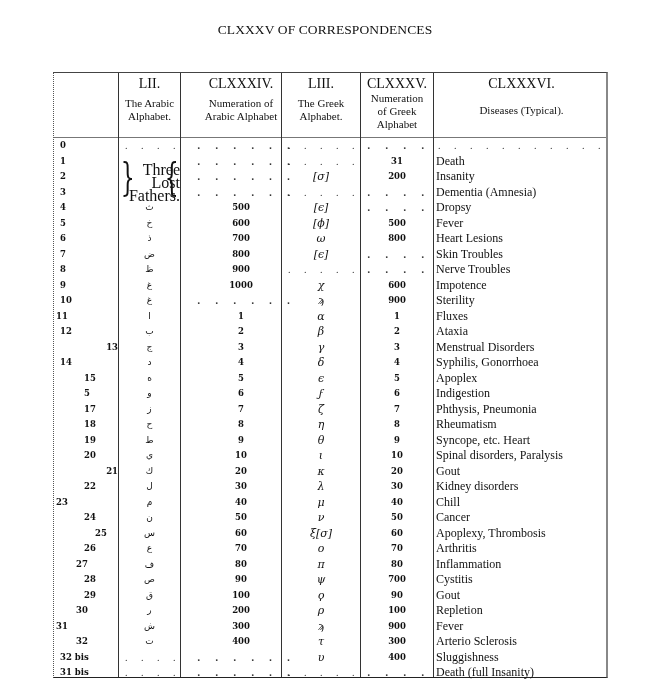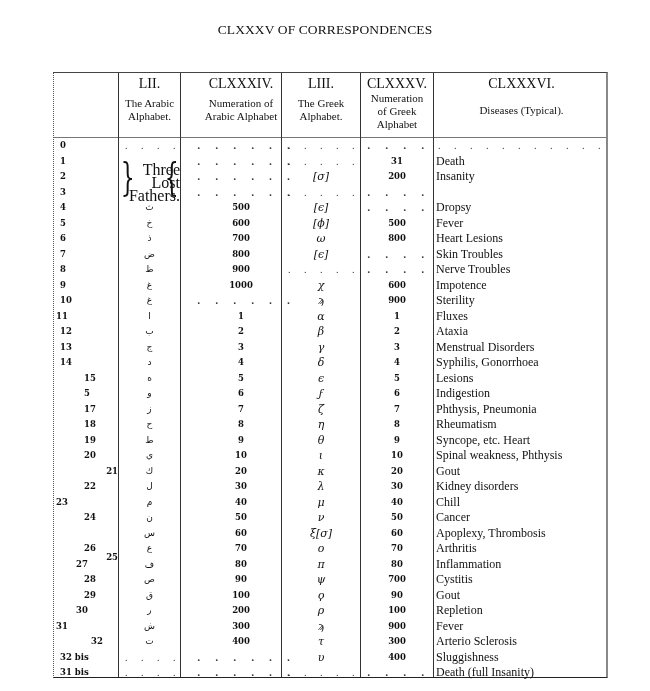--- a/index.html
+++ b/index.html
@@ -95,20 +95,21 @@
         <div class="cell c2 num dots left">. . . . . . . . . . . . . . . . . . . . .</div>
         <div class="cell c3 greek">[σ]</div>
         <div class="cell c4 num">200</div>
         <div class="cell c5">Insanity</div>
       </div>
       <div class="row" style="top: 46.5px;">
         <div class="cell c0 num" style="padding-left: 6px; text-align: left; width: 58px;">3</div>
         <div class="cell c2 num dots left">. . . . . . . . . . . . . . . . . . . . .</div>
         <div class="cell c3 dots left">. . . . . . . . . . . . . . . . . . . . .</div>
         <div class="cell c4 num dots left">. . . . . . . . . . . . . . . . . . . . .</div>
+        <div class="cell c5">Dementia (Amnesia)</div>
       </div>
       <div class="row" style="top: 62px;">
         <div class="cell c0 num" style="padding-left: 6px; text-align: left; width: 58px;">4</div>
         <div class="cell c1 arabic">ث</div>
         <div class="cell c2 num">500</div>
         <div class="cell c3 greek">[ϵ]</div>
         <div class="cell c4 num dots left">. . . . . . . . . . . . . . . . . . . . .</div>
         <div class="cell c5">Dropsy</div>
       </div>
       <div class="row" style="top: 77.5px;">
@@ -169,42 +170,42 @@
       </div>
       <div class="row" style="top: 186px; text-decoration: underline;">
         <div class="cell c0 num" style="padding-left: 6px; text-align: left; width: 58px;">12</div>
         <div class="cell c1 arabic">ب</div>
         <div class="cell c2 num">2</div>
         <div class="cell c3 greek">β</div>
         <div class="cell c4 num">2</div>
         <div class="cell c5">Ataxia</div>
       </div>
       <div class="row" style="top: 201.5px;">
-        <div class="cell c0 num" style="padding-left: 6px; text-align: left; width: 58px;">13</div>
+        <div class="cell c0 num" style="padding-left: 6px; text-align: right; width: 58px;">13</div>
         <div class="cell c1 arabic">ج</div>
         <div class="cell c2 num">3</div>
         <div class="cell c3 greek">γ</div>
         <div class="cell c4 num">3</div>
         <div class="cell c5">Menstrual Disorders</div>
       </div>
       <div class="row" style="top: 217px;">
         <div class="cell c0 num" style="padding-left: 6px; text-align: left; width: 58px;">14</div>
         <div class="cell c1 arabic">د</div>
         <div class="cell c2 num">4</div>
         <div class="cell c3 greek">δ</div>
         <div class="cell c4 num">4</div>
         <div class="cell c5">Syphilis, Gonorrhoea</div>
       </div>
       <div class="row" style="top: 232.5px;">
         <div class="cell c0 num" style="padding-left: 30px; text-align: left; width: 34px;">15</div>
         <div class="cell c1 arabic">ه</div>
         <div class="cell c2 num">5</div>
         <div class="cell c3 greek">ϵ</div>
         <div class="cell c4 num">5</div>
-        <div class="cell c5">Lesions</div>
+        <div class="cell c5">Apoplex</div>
       </div>
       <div class="row" style="top: 248px;">
         <div class="cell c0 num" style="padding-left: 30px; text-align: left; width: 34px;">5</div>
         <div class="cell c1 arabic">و</div>
         <div class="cell c2 num">6</div>
         <div class="cell c3 greek">ϝ</div>
         <div class="cell c4 num">6</div>
         <div class="cell c5">Indigestion</div>
       </div>
       <div class="row" style="top: 263.5px;">
@@ -230,21 +231,21 @@
         <div class="cell c3 greek">θ</div>
         <div class="cell c4 num">9</div>
         <div class="cell c5">Syncope, etc. Heart</div>
       </div>
       <div class="row" style="top: 310px;">
         <div class="cell c0 num" style="padding-left: 30px; text-align: left; width: 34px;">20</div>
         <div class="cell c1 arabic">ي</div>
         <div class="cell c2 num">10</div>
         <div class="cell c3 greek">ι</div>
         <div class="cell c4 num">10</div>
-        <div class="cell c5">Spinal weakness, Phthysis</div>
+        <div class="cell c5">Spinal disorders, Paralysis</div>
       </div>
       <div class="row" style="top: 325.5px;">
         <div class="cell c0 num" style="padding-left: 22px; text-align: right; width: 42px;">21</div>
         <div class="cell c1 arabic">ك</div>
         <div class="cell c2 num">20</div>
         <div class="cell c3 greek">κ</div>
         <div class="cell c4 num">20</div>
         <div class="cell c5">Gout</div>
       </div>
       <div class="row" style="top: 341px;">
@@ -265,21 +266,21 @@
       </div>
       <div class="row" style="top: 372px;">
         <div class="cell c0 num" style="padding-left: 30px; text-align: left; width: 34px;">24</div>
         <div class="cell c1 arabic">ن</div>
         <div class="cell c2 num">50</div>
         <div class="cell c3 greek">ν</div>
         <div class="cell c4 num">50</div>
         <div class="cell c5">Cancer</div>
       </div>
       <div class="row" style="top: 387.5px;">
-        <div class="cell c0 num" style="padding-left: 30px; text-align: right; width: 34px; margin-top: 24px;">25</div>
+        <div class="cell c0 num" style="padding-left: 30px; text-align: center; width: 34px;">25</div>
         <div class="cell c1 arabic">س</div>
         <div class="cell c2 num">60</div>
         <div class="cell c3 greek">ξ[σ]</div>
         <div class="cell c4 num">60</div>
         <div class="cell c5">Apoplexy, Thrombosis</div>
       </div>
       <div class="row" style="top: 403px;">
         <div class="cell c0 num" style="padding-left: 30px; text-align: left; width: 34px;">26</div>
         <div class="cell c1 arabic">ع</div>
         <div class="cell c2 num">70</div>
@@ -321,21 +322,21 @@
       </div>
       <div class="row" style="top: 480.5px;">
         <div class="cell c0 num" style="padding-left: 2px; text-align: left; width: 62px;">31</div>
         <div class="cell c1 arabic">ش</div>
         <div class="cell c2 num">300</div>
         <div class="cell c3 greek">ϡ</div>
         <div class="cell c4 num">900</div>
         <div class="cell c5">Fever</div>
       </div>
       <div class="row" style="top: 496px;">
-        <div class="cell c0 num" style="padding-left: 22px; text-align: center; width: 42px;">32</div>
+        <div class="cell c0 num" style="padding-left: 22px; text-align: left; width: 42px;">32</div>
         <div class="cell c1 arabic">ت</div>
         <div class="cell c2 num">400</div>
         <div class="cell c3 greek">τ</div>
         <div class="cell c4 num">300</div>
         <div class="cell c5">Arterio Sclerosis</div>
       </div>
       <div class="row" style="top: 511.5px;">
         <div class="cell c0 num" style="padding-left: 6px; text-align: left; width: 58px;">32 bis</div>
         <div class="cell c1 dots left">. . . . . . . . . . . . . . . . . . . . .</div>
         <div class="cell c2 num dots left">. . . . . . . . . . . . . . . . . . . . .</div>

